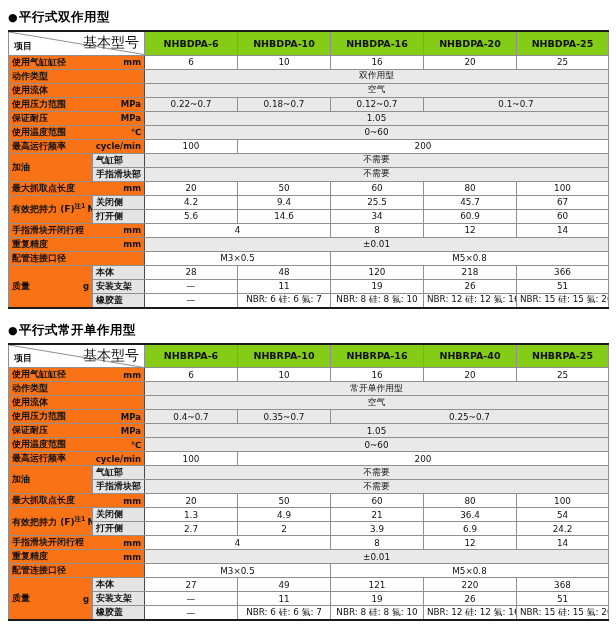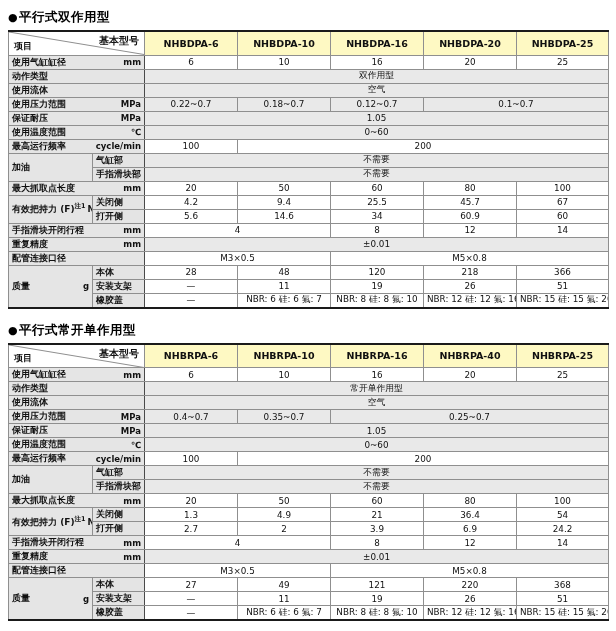--- a/index.html
+++ b/index.html
@@ -6,27 +6,27 @@
   html,body { background:#fff; }
   body { font-family: "DejaVu Sans", "Liberation Sans", sans-serif; color:#111; }
   .page { width:616px; height:631px; padding:7px 8px 4px 8px; background:#fff; overflow:hidden; }
   .section { margin-bottom:13px; }
   .title { font-size:12.5px; font-weight:bold; letter-spacing:0.5px; margin:2px 0 4px 0; color:#000; display:flex; align-items:center; }
   .title .bullet { font-size:11px; margin-right:1px; }
   table { border-collapse:collapse; width:600px; table-layout:fixed;
           border-top:2px solid #1a1a1a; border-bottom:2px solid #1a1a1a;
           border-left:1px solid #8f8f8f; border-right:1px solid #8f8f8f; }
   th, td { border:1px solid #8f8f8f; font-size:9px; padding:0 3px; height:13px; overflow:hidden; }
-  thead th { height:24px; background:#fef9c3; font-weight:bold; font-size:9.5px; text-align:center; }
+  thead th { height:24px; background:#84cc16; font-weight:bold; font-size:9.5px; text-align:center; }
   th.corner { position:relative; background:#fff; padding:0; }
   th.corner svg.diag { position:absolute; left:0; top:0; width:100%; height:100%; }
   th.corner svg.diag line { stroke:#8f8f8f; stroke-width:1; }
-  .corner-top { position:absolute; top:2px; right:5px; font-size:10px; font-weight:bold; }
+  .corner-top { position:absolute; top:2px; right:5px; font-size:14px; font-weight:normal; }
   .corner-bottom { position:absolute; bottom:2px; left:5px; font-size:9px; font-weight:bold; }
-  td.lbl { background:#e5e5e5; font-weight:bold; display:table-cell; white-space:nowrap; }
+  td.lbl { background:#f97316; font-weight:bold; display:table-cell; white-space:nowrap; }
   td.lbl .cellflex { display:flex; justify-content:space-between; align-items:center; width:100%; }
   td.lbl .unit { font-weight:bold; font-size:8.5px; padding-left:2px; }
   td.lbl sup { font-size:6.5px; vertical-align:super; }
   td.sub { background:#e4e4e4; font-weight:bold; white-space:nowrap; }
   td.divider { border-right:1px solid #4a4a4a; }
   td.val { text-align:center; background:#fff; white-space:nowrap; font-size:8.8px; }
   tr.shaded td.val { background:#e9e9e9; }
   .notes { margin-top:4px; font-size:8.5px; line-height:10.5px; color:#111; }
   .notes .note2 { margin-left:14px; }
 </style>

